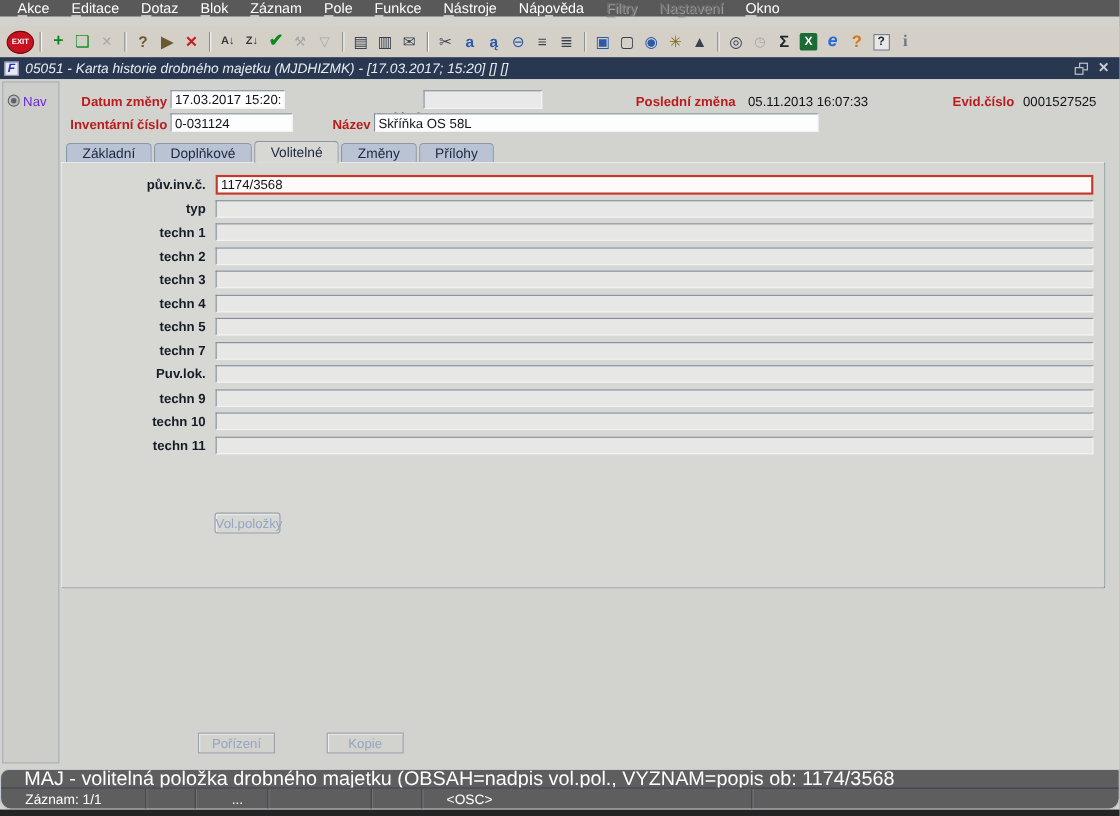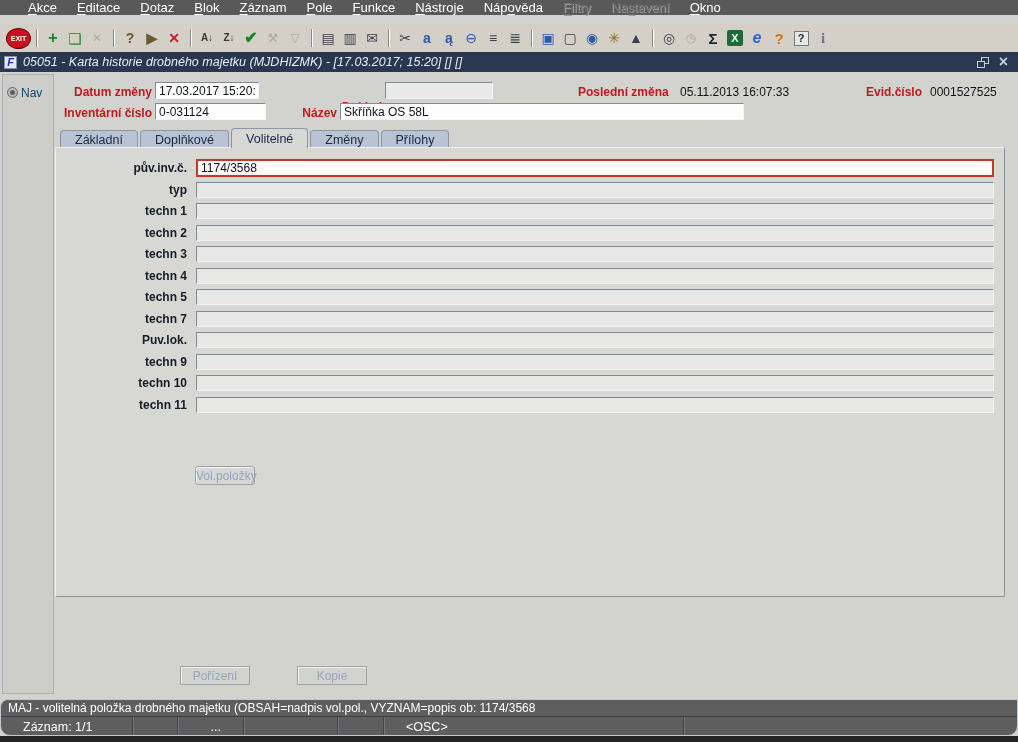--- a/index.html
+++ b/index.html
@@ -1,20 +1,20 @@
 <!DOCTYPE html>
 <html><head>
 <meta charset="utf-8">
 <style>
   * { margin:0; padding:0; box-sizing:border-box; }
   body { background:#808080; font-family:"Liberation Sans", sans-serif; }
   .app { position:relative; width:1018px; height:742px; background:#d2d2cf; overflow:hidden; font-family:"Liberation Sans", sans-serif; }
 
   
-  .menu-bar { position:absolute; top:0; left:0; right:0; height:15px; background:#595959; display:flex; align-items:center; padding-left:18px; }
+  .menu-bar { position:absolute; top:0; left:0; right:0; height:15px; background:#595959; display:flex; align-items:center; padding-left:6px; }
   .menu-item { color:#ffffff; font-size:13px; padding:3px 10px; cursor:default; white-space:nowrap; }
   .menu-item u { text-decoration:underline; text-underline-offset:2px; }
   .menu-item.disabled { color:#6f6f6f; text-shadow:1px 1px 0 #9d9d9d; }
 
   
   .toolbar { position:absolute; top:24px; left:0; right:0; height:28px; background:#d4d0c8; display:flex; align-items:center; padding-left:6px; }
   .tb-btn { width:22px; height:22px; display:flex; align-items:center; justify-content:center; font-size:14px; line-height:1; cursor:default; }
   .tb-sep { width:1px; height:18px; background:#8a8a8a; box-shadow:1px 0 0 #ffffff; margin:0 5px; }
   .tb-btn.off { filter:grayscale(1); opacity:.75; }
   .s-exit { width:25px; height:21px; border-radius:50%; background:#c9121f; border:1px solid #6d0a10; color:#fff; font-size:7px; font-weight:bold; letter-spacing:0; }
@@ -43,46 +43,46 @@
   .restore-btn { position:relative; width:12px; height:11px; display:inline-block; }
   .restore-btn .rsq1 { position:absolute; right:0; top:0; width:8px; height:7px; border:1px solid #c9ced8; }
   .restore-btn .rsq2 { position:absolute; left:0; bottom:0; width:8px; height:7px; border:1px solid #c9ced8; background:#293850; }
   .close-btn { color:#c9ced8; font-size:16px; line-height:12px; font-weight:bold; }
 
   
   .content { position:absolute; top:72px; left:0; right:0; height:627px; background:#d2d2cf; }
   .sidebar { position:absolute; left:2px; top:2px; width:52px; height:620px; background:#cdcdc9; border:1px solid #a8afb8; padding:8px 4px; }
   .radio { display:inline-block; width:11px; height:11px; border-radius:50%; border:1px solid #63666c; background:#bcbcba; position:relative; vertical-align:middle; }
   .radio::after { content:""; position:absolute; left:2px; top:2px; width:5px; height:5px; border-radius:50%; background:#5f6268; }
-  .nav-label { font-size:12px; color:#0c4a6e; margin-left:3px; vertical-align:middle; }
+  .nav-label { font-size:12px; color:#6d28d9; margin-left:3px; vertical-align:middle; }
 
   .hlab { position:absolute; font-size:12px; font-weight:bold; color:#b91c1c; text-align:right; white-space:nowrap; }
   .hval { position:absolute; font-size:12px; color:#101418; white-space:nowrap; }
   .hfld { position:absolute; height:17px; font-family:"Liberation Sans", sans-serif; font-size:12px; color:#101418; padding:0 3px; background:#e9e9e9; border:1px solid; border-color:#7f8b9b #f2f3f4 #f2f3f4 #7f8b9b; outline:none; }
   .hfld.white { background:#fdfdfd; }
 
   
   .tabs { position:absolute; left:60px; top:129px; height:19px; display:flex; align-items:flex-end; gap:2px; }
   .tab { height:18px; padding:2px 14px 0 14px; background:#b9c3d4; border:1px solid #8b97a8; border-bottom:none; border-radius:4px 4px 0 0; font-size:12.5px; color:#1c2743; white-space:nowrap; cursor:default; }
   .tab.active { height:20px; background:#d7d7d3; position:relative; z-index:3; padding-top:3px; }
 
   
-  .panel { position:absolute; left:55px; top:147px; width:950px; height:450px; background:#d7d7d3; border:1px solid; border-color:#f0f0ee #86909e #86909e #f0f0ee; border-radius:2px; z-index:2; }
+  .panel { position:absolute; left:55px; top:147px; width:950px; height:388px; background:#d7d7d3; border:1px solid; border-color:#f0f0ee #86909e #86909e #f0f0ee; border-radius:2px; z-index:2; }
   .rows { position:absolute; left:10px; top:12px; width:928px; }
   .prow { display:flex; align-items:center; height:16px; margin-bottom:5.5px; }
   .plab { width:130px; text-align:right; padding-right:9px; font-size:12px; font-weight:bold; color:#141c28; white-space:nowrap; }
   .pfld { flex:1; height:16px; font-family:"Liberation Sans", sans-serif; font-size:12px; color:#101418; padding:0 3px; background:#e7e7e5; border:1px solid; border-color:#7f8b9b #f2f3f4 #f2f3f4 #7f8b9b; outline:none; }
   .pfld.focus { border:2px solid #c0392b; background:#fffafa; height:18px; }
   .btn-dim { position:absolute; font-size:12px; color:#93a5c0; background:#d7d7d3; border:1px solid #98a2ae; border-radius:3px; box-shadow:inset 1px 1px 0 #f4f4f2; text-align:center; cursor:default; padding-top:2px; }
 
   .footer-btn { position:absolute; width:70px; height:19px; font-size:12px; color:#93a5c0; background:#d2d2cf; border:1px solid #9aa3ad; box-shadow:inset 1px 1px 0 #f0f0ee; text-align:center; padding-top:2px; cursor:default; }
 
   
   .status-wrap { position:absolute; top:699px; left:0; right:0; height:37px; background:#5e5e5e; border:1px solid #c3c8cf; border-radius:8px 2px 10px 10px; overflow:hidden; }
-  .status-msg { height:17px; line-height:17px; color:#ffffff; font-size:12px; padding-left:7px; border-bottom:1px solid #39404d; white-space:nowrap; overflow:hidden; }
+  .status-msg { height:17px; line-height:17px; color:#ffffff; font-size:18px; padding-left:21px; border-bottom:1px solid #39404d; white-space:nowrap; overflow:hidden; }
   .status-cells { height:19px; display:flex; align-items:center; color:#ffffff; font-size:12.5px; }
   .scell { height:100%; display:flex; align-items:center; padding:0 22px; border-right:1px solid #3e4450; box-shadow:1px 0 0 rgba(255,255,255,.15); white-space:nowrap;text-align:center; }
   .scell.right { justify-content:flex-end; }
   .scell.last { flex:1; border-right:none; box-shadow:none; }
   .bottom-strip { position:absolute; bottom:0; left:0; right:0; height:6px; background:#242424; }
 </style>
 </head>
 <body>
 
 <div class="app">

